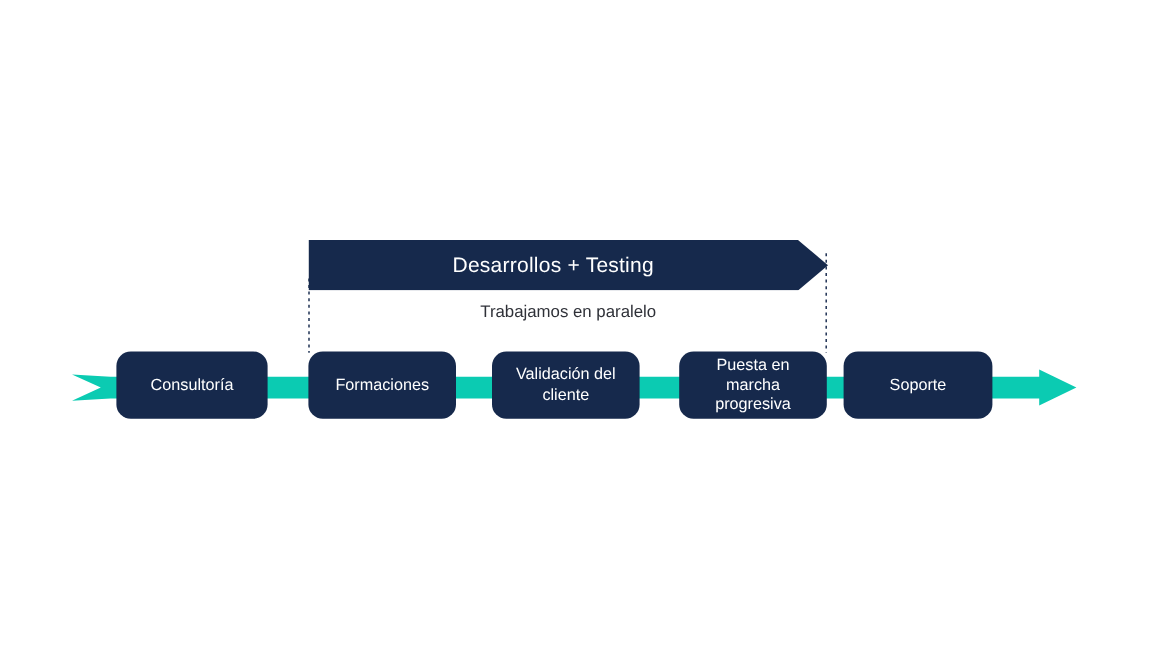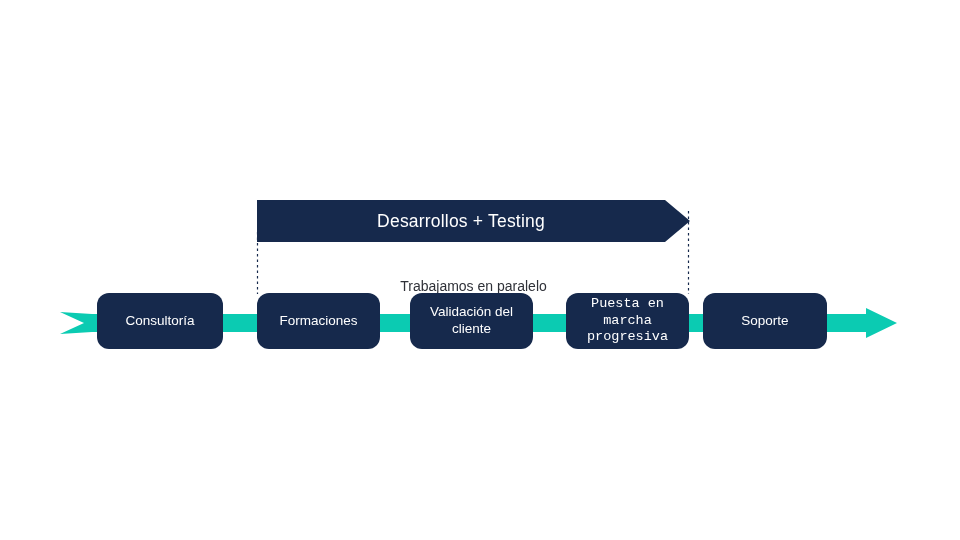--- a/index.html
+++ b/index.html
@@ -44,21 +44,20 @@
   }
   .note {
     position: absolute;
     left: 257px;
     top: 251px;
     width: 433px;
     text-align: center;
     font-size: 14px;
     color: #2f3138;
     z-index: 2;
-    margin-top: 27px;
   }
   .stage {
     position: absolute;
     top: 293px;
     height: 56px;
     background: #16294c;
     border-radius: 12px;
     color: #ffffff;
     font-size: 13.5px;
     line-height: 1.25;
@@ -66,21 +65,21 @@
     align-items: center;
     justify-content: center;
     text-align: center;
     box-sizing: border-box;
     padding: 0 14px;
     z-index: 3;
   }
   .stage-1 { left: 97px;  width: 126px; align-items: center; }
   .stage-2 { left: 257px; width: 123px; }
   .stage-3 { left: 410px; width: 123px; }
-  .stage-4 { left: 566px; width: 123px; font-family: Liberation Mono, monospace; }
+  .stage-4 { left: 566px; width: 123px; }
   .stage-5 { left: 703px; width: 124px; }
 </style>
 </head>
 <body>
 
 <div class="canvas">
 
   <svg class="layer" width="960" height="540" viewBox="0 0 960 540">
 
     <path d="M 60,312 L 92,314 L 866,314 L 866,308 L 897,323 L 866,338 L 866,332 L 92,332 L 60,334 L 84,323 Z" fill="#0bcbb2"></path>

